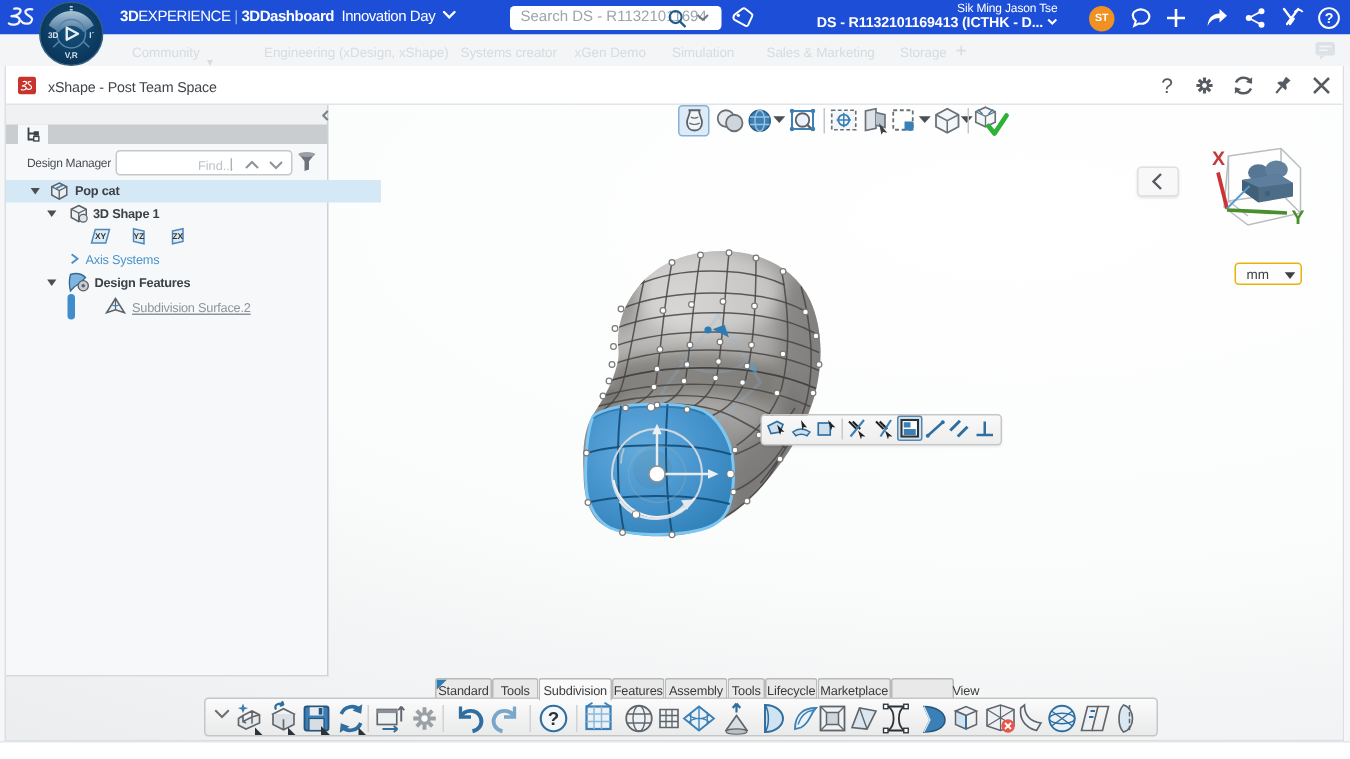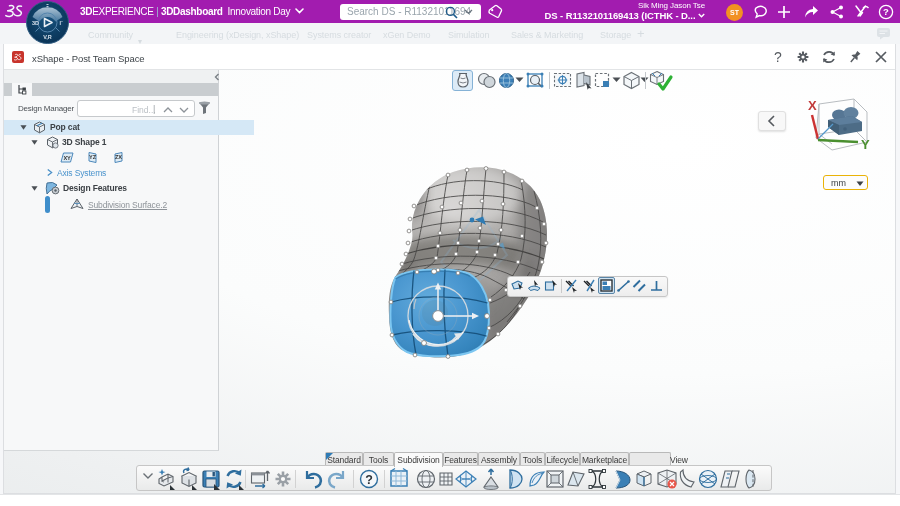--- a/index.html
+++ b/index.html
@@ -1,21 +1,21 @@
 <!DOCTYPE html>
 <html><head>
 <meta charset="utf-8">
 <style>
 * { margin:0; padding:0; box-sizing:border-box; }
 html,body { width:900px; height:506px; overflow:hidden; font-family:"Liberation Sans", sans-serif; background:#fff; }
 #stage { position:relative; width:900px; height:506px; background:#f6f7f9; }
 .abs { position:absolute; }
 
 
-#topbar { position:absolute; left:0; top:0; width:900px; height:23px; background:#a21caf; }
+#topbar { position:absolute; left:0; top:0; width:900px; height:23px; background:#1d4ed8; }
 #brand { position:absolute; left:80px; top:6px; color:#fff; font-size:10px; letter-spacing:-0.3px; white-space:nowrap; }
 #brand b { font-weight:bold; }
 #searchbox { position:absolute; left:340px; top:4px; width:141px; height:16px; background:#fff; border-radius:3px; }
 #searchbox .ph { position:absolute; left:7px; top:2px; font-size:10px; color:#9aa5ad; }
 #usertxt { position:absolute; right:195px; top:1px; text-align:right; color:#fff; line-height:10px;}
 #usertxt .l1 { font-size:8px; letter-spacing:-0.1px; }
 #usertxt .l2 { font-size:9.5px; font-weight:bold; letter-spacing:-0.1px; }
 #stcirc { position:absolute; left:726px; top:4px; width:17px; height:17px; border-radius:50%; background:#f29123; color:#fff; font-size:7px; font-weight:bold; text-align:center; line-height:17px; }
 
 
@@ -41,21 +41,21 @@
 #lp-find .lbl { position:absolute; left:14px; top:8px; font-size:8px; letter-spacing:-0.2px; color:#4a4f54; }
 #findbox { position:absolute; left:73px; top:4px; width:118px; height:17px; border:1px solid #c6c9cc; border-radius:3px; background:#fff; }
 #findbox .ph { position:absolute; left:6px; top:4px; font-size:8.5px; color:#bcc1c6;padding-left:48px; }
 #tree { position:absolute; left:0; top:50px; width:100%; font-size:8.5px; letter-spacing:-0.15px; color:#3c4146; }
 .trow { position:absolute; left:0; width:250px; height:15px; }
 .trow .txt { position:absolute; top:2px; white-space:nowrap; }
 .sel { background:#d5e8f6; }
 .caret { position:absolute; top:4px; width:7px; height:7px; }
 
 
-.btab { position:absolute; top:408px; height:14px; background:#e9e9e9; border:1px solid #b9b9b9; border-bottom:none; border-radius:2px 2px 0 0; font-size:8.5px; letter-spacing:-0.1px; color:#3a3a3a; text-align:center; line-height:14px;margin-left:35px; }
+.btab { position:absolute; top:408px; height:14px; background:#e9e9e9; border:1px solid #b9b9b9; border-bottom:none; border-radius:2px 2px 0 0; font-size:8.5px; letter-spacing:-0.1px; color:#3a3a3a; text-align:center; line-height:14px; }
 .btab.act { background:#fafafa; height:15px; z-index:3; }
 
 
 #btoolbar { position:absolute; left:132px; top:421px; width:636px; height:26px; background:linear-gradient(#fbfbfb,#e9eaea); border:1px solid #c6c6c6; border-radius:3px; z-index:2; }
 
 
 #botstrip { position:absolute; left:0; top:494px; width:900px; height:12px; background:#fff; border-top:1px solid #e3e5e7; }
 </style>
 </head>
 <body>

